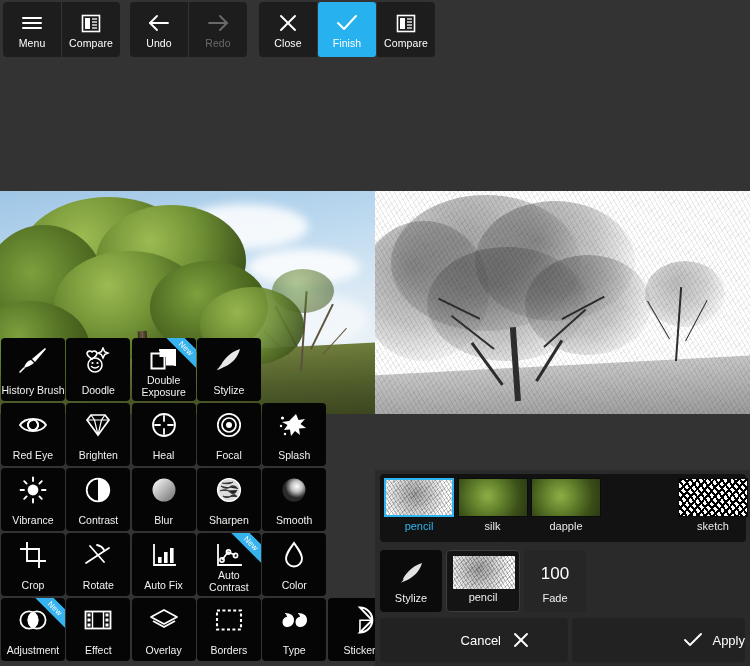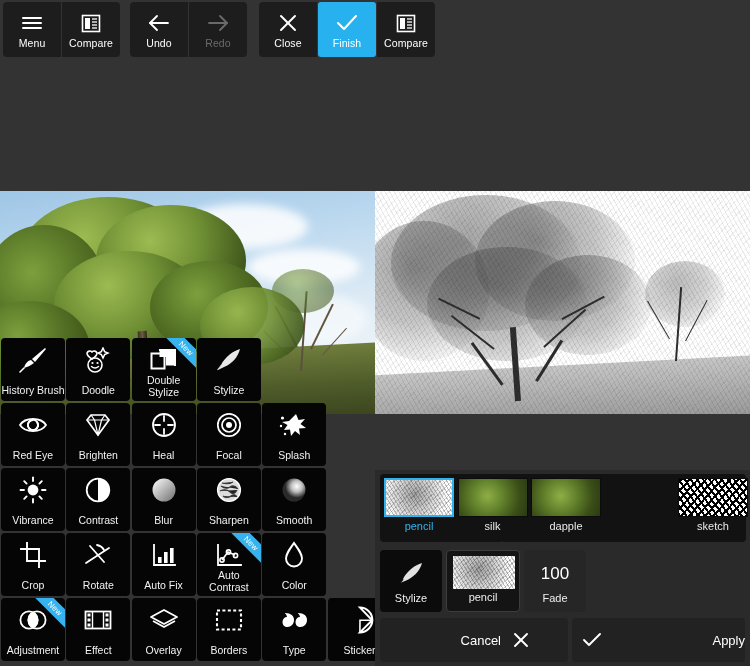--- a/index.html
+++ b/index.html
@@ -129,21 +129,21 @@
   .ctl.thumbctl .c-thumb { position:absolute; top:5px; left:6px; width:62px; height:33px; overflow:hidden; background:#fff; }
   .ctl.fade { background: #262626; }
   .ctl.fade .c-val { font-size: 17px; color: #fff; line-height: 19px; position:absolute; top:14px; left:0; right:0; text-align:center;}
   #fx-actions { position: absolute; left: 5px; top: 148px; width: 365px; height: 44px; }
   .act {
     position: absolute; top: 0; height: 44px; background: #222222; border-radius: 4px;
     display: flex; align-items: center; justify-content: center; cursor: pointer; color: #fff;
   }
   .act .a-lbl { font-size: 13px; }
   #act-cancel { left: 0; width: 188px; justify-content: flex-end; padding-right: 38px; }
-  #act-apply { left: 192px; width: 173px; justify-content: space-between; padding-left: 10px; }
+  #act-apply { left: 192px; width: 173px; justify-content: flex-end; padding-left: 10px; }
   .a-ico { display: flex; align-items: center; }
   svg { display: block; }
 </style>
 </head>
 <body>
 
 <div id="app">
 
   <div id="toolbar">
 
@@ -326,21 +326,21 @@
         </div>
         <div class="tile" style="left: 131.6px;">
           <span class="t-ico">
             <svg width="28" height="26" viewBox="0 0 28 26">
               <rect x="1.5" y="6.5" width="13" height="15" fill="none" stroke="#fff" stroke-width="2"></rect>
               <path d="M9 3 h16 v16" fill="none" stroke="#fff" stroke-width="2"></path>
               <rect x="9" y="3" width="16" height="16" fill="#fff" opacity="0"></rect>
               <path d="M9.5 3.5 H24.5 V18.5 H16 V10 H9.5 Z" fill="#fff"></path>
             </svg>
           </span>
-          <span class="t-lbl two">Double Stylize</span>
+          <span class="t-lbl two">Double Exposure</span>
           <span class="badge-new">New</span>
         </div>
         <div class="tile" style="left: 196.9px;">
           <span class="t-ico">
             <svg width="30" height="28" viewBox="0 0 30 28">
               <path d="M26 3 C19 5 11 11 7 19 L4 24 L10 21 C18 18 24 11 26 3 Z" fill="#e8e8e8"></path>
               <path d="M7.5 19 L3.5 24" stroke="#cfcfcf" stroke-width="1.2"></path>
             </svg>
           </span>
           <span class="t-lbl">Stylize</span>

